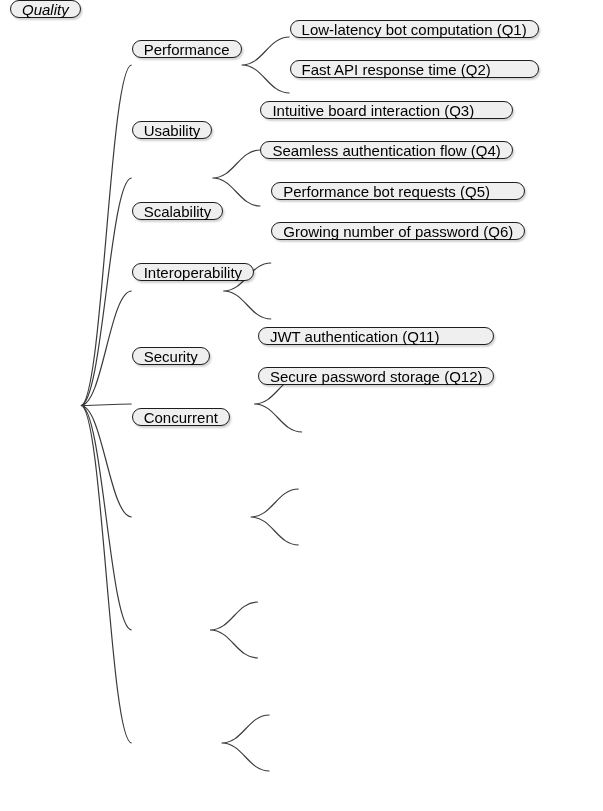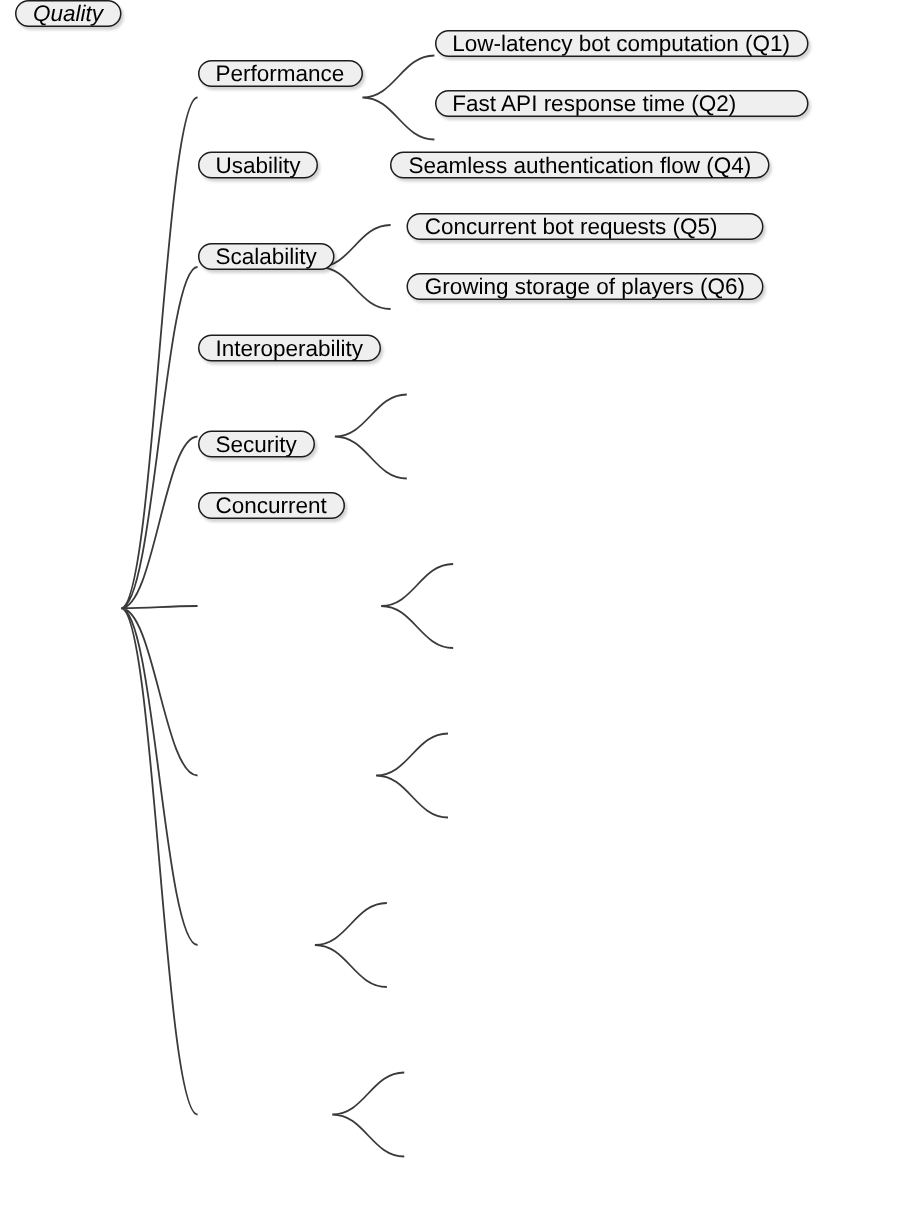--- a/index.html
+++ b/index.html
@@ -83,41 +83,46 @@
       <div class="node branch">Performance</div>
       <div class="children">
             <div class="node leaf">Low-latency bot computation (Q1)</div>
             <div class="node leaf">Fast API response time (Q2)</div>
           </div>
     </div>
 
     <div class="group">
       <div class="node branch">Usability</div>
       <div class="children">
+            <div class="node leaf">Intuitive board interaction (Q3)</div>
             <div class="node leaf">Seamless authentication flow (Q4)</div>
           </div>
     </div>
 
     <div class="group">
       <div class="node branch">Scalability</div>
       <div class="children">
-            <div class="node leaf">Concurrent bot requests (Q5)</div>
-            <div class="node leaf">Growing storage of players (Q6)</div>
+            <div class="node leaf">Performance bot requests (Q5)</div>
+            <div class="node leaf">Growing number of password (Q6)</div>
           </div>
     </div>
 
     <div class="group">
       <div class="node branch">Interoperability</div>
     </div>
 
     <div class="group">
     </div>
 
     <div class="group">
       <div class="node branch">Security</div>
+      <div class="children">
+            <div class="node leaf">JWT authentication (Q11)</div>
+            <div class="node leaf">Secure password storage (Q12)</div>
+          </div>
     </div>
 
     <div class="group">
       <div class="node branch">Concurrent</div>
     </div>
   </div>
   </div>
 
 </div>
 

